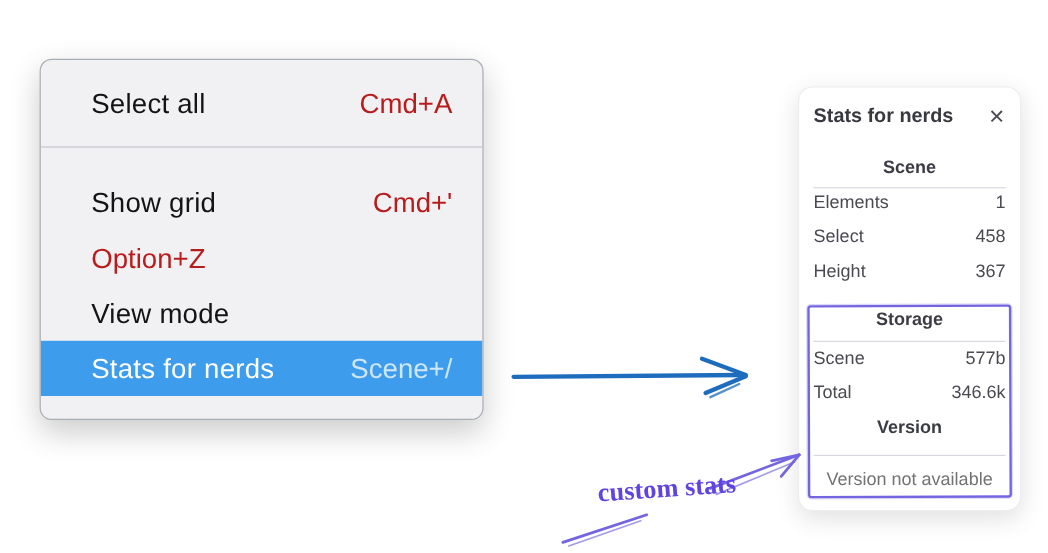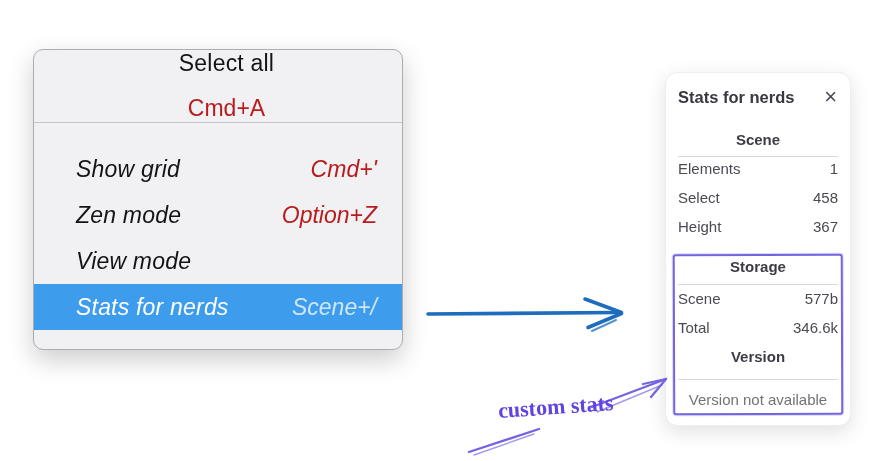--- a/index.html
+++ b/index.html
@@ -20,31 +20,31 @@
     left: 33px; top: 49px;
     width: 370px; height: 301px;
     background: #f1f1f3;
     border: 1.5px solid #a9aeb4;
     border-radius: 10px;
     box-shadow: 0 10px 26px rgba(0,0,0,0.20);
     overflow: hidden;
   }
   .menu-section-top { height: 72px; display: flex; align-items: center; }
   .menu-sep { height: 1px; background: #c3c6ca; width: 100%; }
-  .menu-section-bottom { padding-top: 23px; font-style: italic; }
+  .menu-section-bottom { padding-top: 23px; }
   .menu-item {
     height: 46px;
     display: flex;
     align-items: center;
     justify-content: space-between;
     padding: 0 25px 0 42px;
     width: 100%;
     cursor: default;
   }
-  .menu-section-top .menu-item { height: 72px; flex-direction: column; }
+  .menu-section-top .menu-item { height: 72px; }
   .mi-label { font-size: 23px; color: #141416; letter-spacing: 0.2px; }
   .mi-shortcut { font-size: 23px; color: #b91c1c; }
   .menu-item.selected { background: #3d9ceb; }
   .menu-item.selected .mi-label { color: #ffffff; }
   .menu-item.selected .mi-shortcut { color: rgba(255,255,255,0.75); }
 
   
   .panel {
     position: absolute;
     left: 665px; top: 72px;
@@ -127,21 +127,20 @@
         <span class="mi-shortcut">Cmd+A</span>
       </div>
     </div>
     <div class="menu-sep"></div>
     <div class="menu-section-bottom">
       <div class="menu-item">
         <span class="mi-label">Show grid</span>
         <span class="mi-shortcut">Cmd+'</span>
       </div>
       <div class="menu-item">
-        <span class="mi-label">Zen mode</span>
         <span class="mi-shortcut">Option+Z</span>
       </div>
       <div class="menu-item">
         <span class="mi-label">View mode</span>
       </div>
       <div class="menu-item selected">
         <span class="mi-label">Stats for nerds</span>
         <span class="mi-shortcut">Scene+/</span>
       </div>
     </div>

